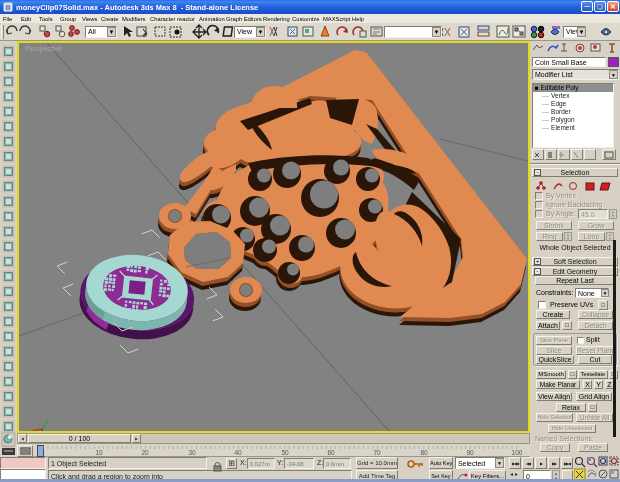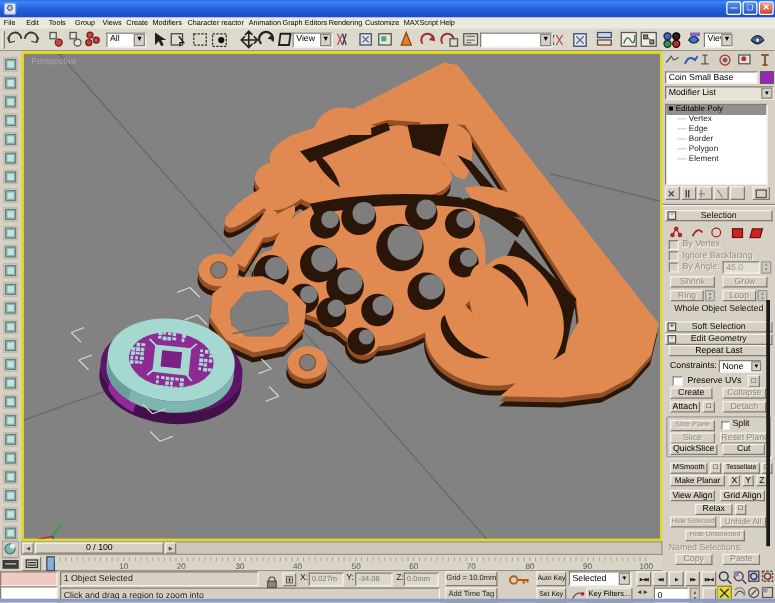--- a/index.html
+++ b/index.html
@@ -4,20 +4,21 @@
 body{width:620px;height:482px;font-family:"Liberation Sans",sans-serif;overflow:hidden;background:#d6d1c4;position:relative;}
 .abs{position:absolute;}
 .ras{border-top:1px solid #f4f1ea;border-left:1px solid #f4f1ea;border-right:1px solid #807c6e;border-bottom:1px solid #807c6e;background:#d6d1c4;}
 .sunk{border-top:1px solid #827e70;border-left:1px solid #827e70;border-right:1px solid #f4f1ea;border-bottom:1px solid #f4f1ea;background:#dcd8cc;}
 .btn{font-size:7px;color:#000;text-align:center;white-space:nowrap;overflow:hidden;}
 .gbtn{font-size:7px;color:#8e8a7c;text-shadow:1px 1px 0 #f0ede4;text-align:center;white-space:nowrap;overflow:hidden;}
 </style></head><body>
 
 <div class="abs" style="left:0;top:0;width:620px;height:14px;background:linear-gradient(180deg,#2a6ce8 0%,#3d85f0 12%,#2663e0 45%,#1d53cf 80%,#1a4ec4 100%);">
  <div class="abs" style="left:3px;top:2px;width:10px;height:10px;background:#dce8f8;border:1px solid #8aa8cc;border-radius:2px;font-size:7px;color:#336;line-height:9px;text-align:center;">⚙</div>
+ <div class="abs" style="left:16px;top:3px;font-size:7.5px;font-weight:bold;color:#fff;white-space:nowrap;">moneyClip07Solid.max - Autodesk 3ds Max 8&nbsp;&nbsp;- Stand-alone License</div>
  <div class="abs" style="left:581px;top:1px;width:12px;height:11px;background:linear-gradient(180deg,#5a8fe8,#2255c8);border:1px solid #fff;border-radius:2px;color:#fff;font-size:8px;line-height:9px;text-align:center;">─</div>
  <div class="abs" style="left:594px;top:1px;width:12px;height:11px;background:linear-gradient(180deg,#5a8fe8,#2255c8);border:1px solid #fff;border-radius:2px;color:#fff;font-size:6px;line-height:10px;text-align:center;">❏</div>
  <div class="abs" style="left:607px;top:1px;width:12px;height:11px;background:linear-gradient(180deg,#f0a088,#d64426);border:1px solid #fff;border-radius:2px;color:#fff;font-size:7px;line-height:10px;text-align:center;font-weight:bold;">✕</div>
 </div>
 <div class="abs" style="left:0;top:14px;width:620px;height:9px;background:#eceadf;"></div>
 <div class="abs" style="left:3px;top:15.5px;font-size:5.8px;color:#000;white-space:nowrap;">File</div>
 <div class="abs" style="left:21px;top:15.5px;font-size:5.8px;color:#000;white-space:nowrap;">Edit</div>
 <div class="abs" style="left:39px;top:15.5px;font-size:5.8px;color:#000;white-space:nowrap;">Tools</div>
 <div class="abs" style="left:60px;top:15.5px;font-size:5.8px;color:#000;white-space:nowrap;">Group</div>
 <div class="abs" style="left:82px;top:15.5px;font-size:5.8px;color:#000;white-space:nowrap;">Views</div>

